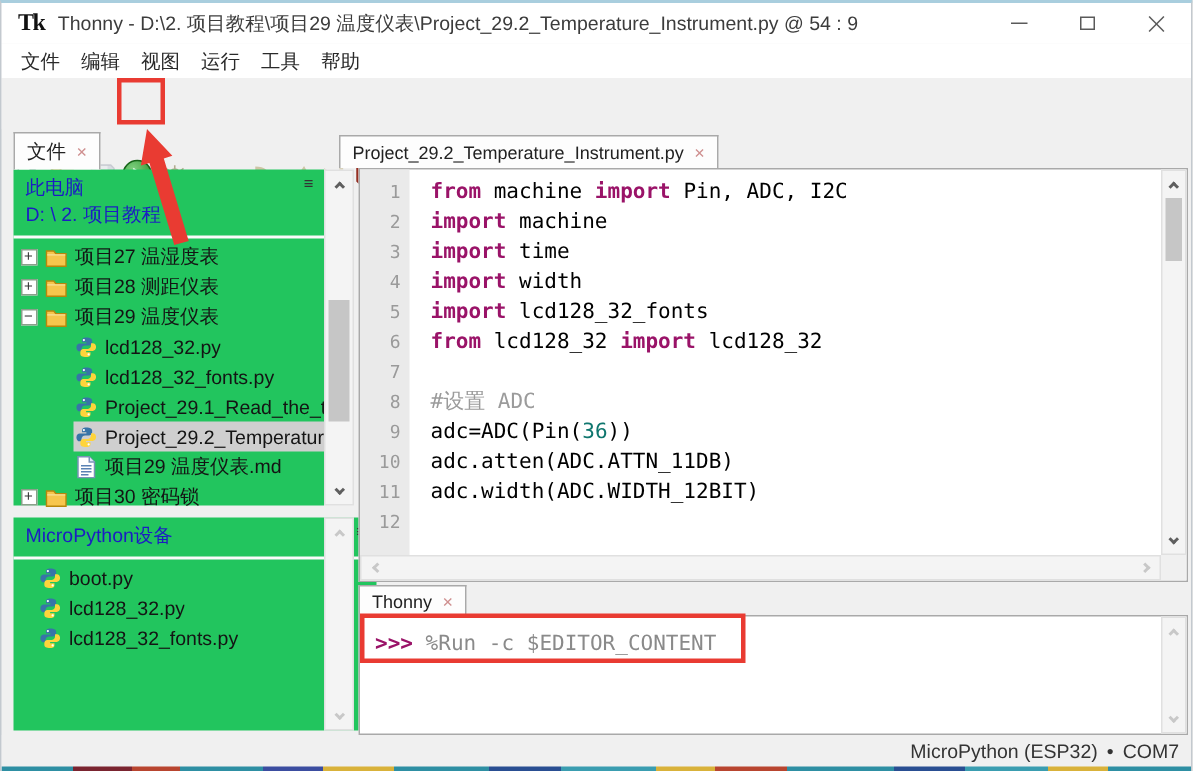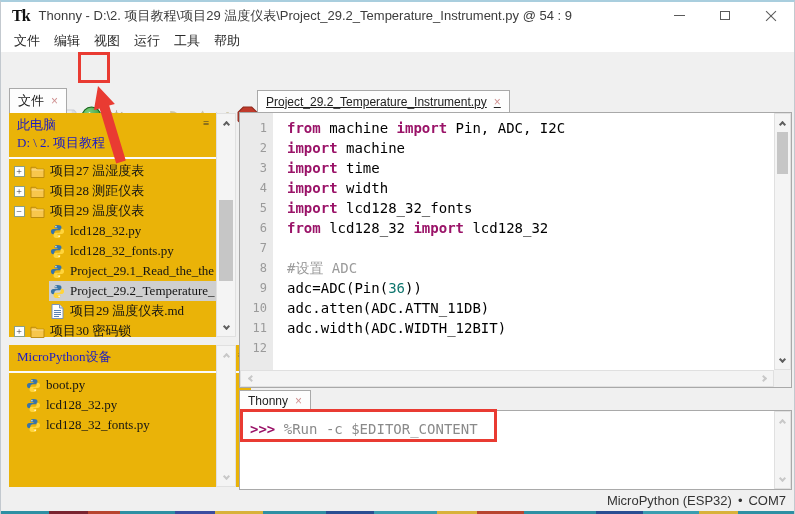--- a/index.html
+++ b/index.html
@@ -20,25 +20,25 @@
   .winbtn.close b{transform:translate(-50%,-50%) rotate(-45deg);}
   
   .menubar{position:absolute;left:0;top:27px;width:100%;height:23px;background:#fff;display:flex;align-items:center;padding-left:12px;}
   .menu-item{font-size:13px;color:#2a2a2a;margin-right:12px;width:28px;text-align:center;}
   
   .toolbar{position:absolute;left:0;top:50px;width:100%;height:34px;background:#f0f0f0;}
   .tb{position:absolute;display:flex;align-items:center;justify-content:center;}
   
   .tab{position:absolute;background:#fdfdfd;border:1px solid #a9a9a9;border-bottom:none;display:flex;align-items:center;padding:0 8px;color:#222;z-index:3;}
   .files-tab{left:8px;top:86px;height:25px;font-size:13px;}
-  .editor-tab{left:256px;top:88px;height:22px;font-size:12px;text-decoration:underline;}
+  .editor-tab{left:225px;top:88px;height:22px;font-size:12px;}
   .shell-tab{left:238px;top:388px;height:20px;font-size:12px;}
   .tabx{color:#cf9090;margin-left:7px;font-size:12px;line-height:1;}
   
-  .panel{position:absolute;background:#eab308;font-family:Liberation Serif, serif;}
+  .panel{position:absolute;background:#22c55e;}
   .tree-upper{left:8px;top:111px;width:207px;height:224px;}
   .tree-lower{left:8px;top:343px;width:242px;height:142px;}
   .tree-header{position:relative;padding:3px 8px 5px;border-bottom:2px solid #fbfbfb;}
   .h1{color:#1c1cc4;font-size:13px;line-height:18px;white-space:nowrap;}
   .hamburger{position:absolute;right:7px;top:5px;font-size:11px;color:#333;line-height:1;}
   .tree-items{padding-top:2px;}
   .tree-row{height:20px;display:flex;align-items:center;font-size:13px;color:#141414;}
   .sp20{width:20px;flex:none;display:flex;align-items:center;justify-content:center;}
   .sp16{width:16px;flex:none;}
   .expander{width:11px;height:11px;border:1px solid #8aa08a;background:#fff;font-size:10px;line-height:9px;text-align:center;color:#333;}

